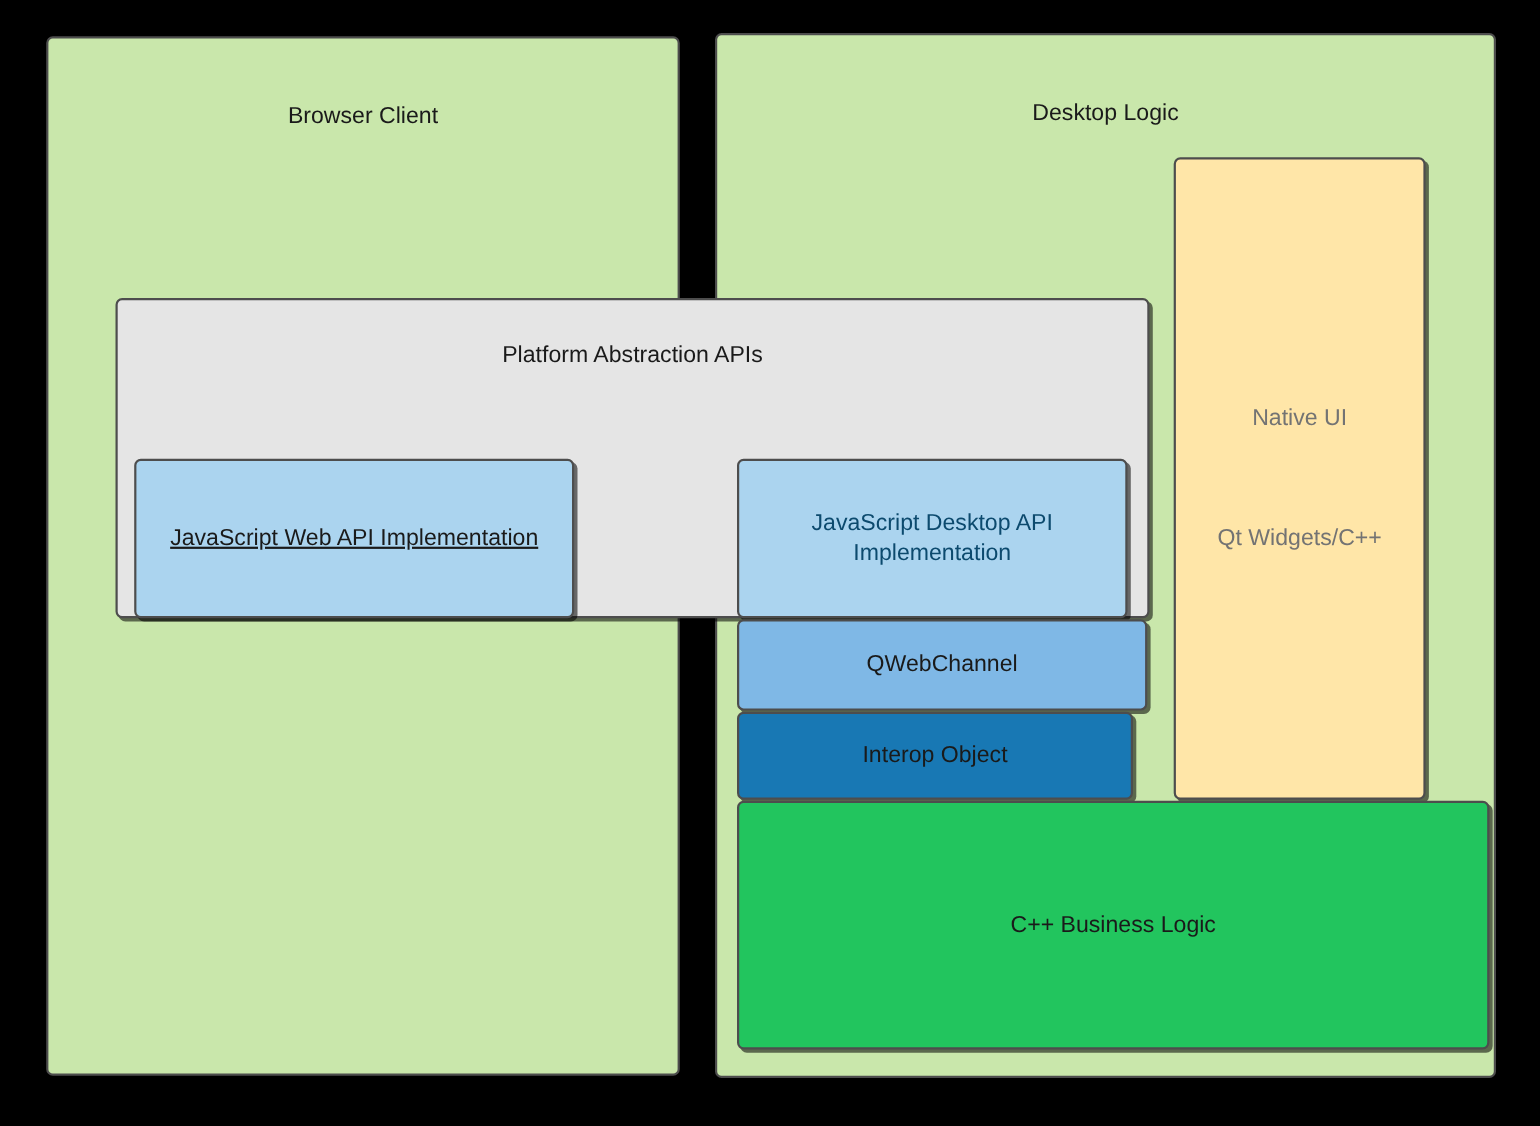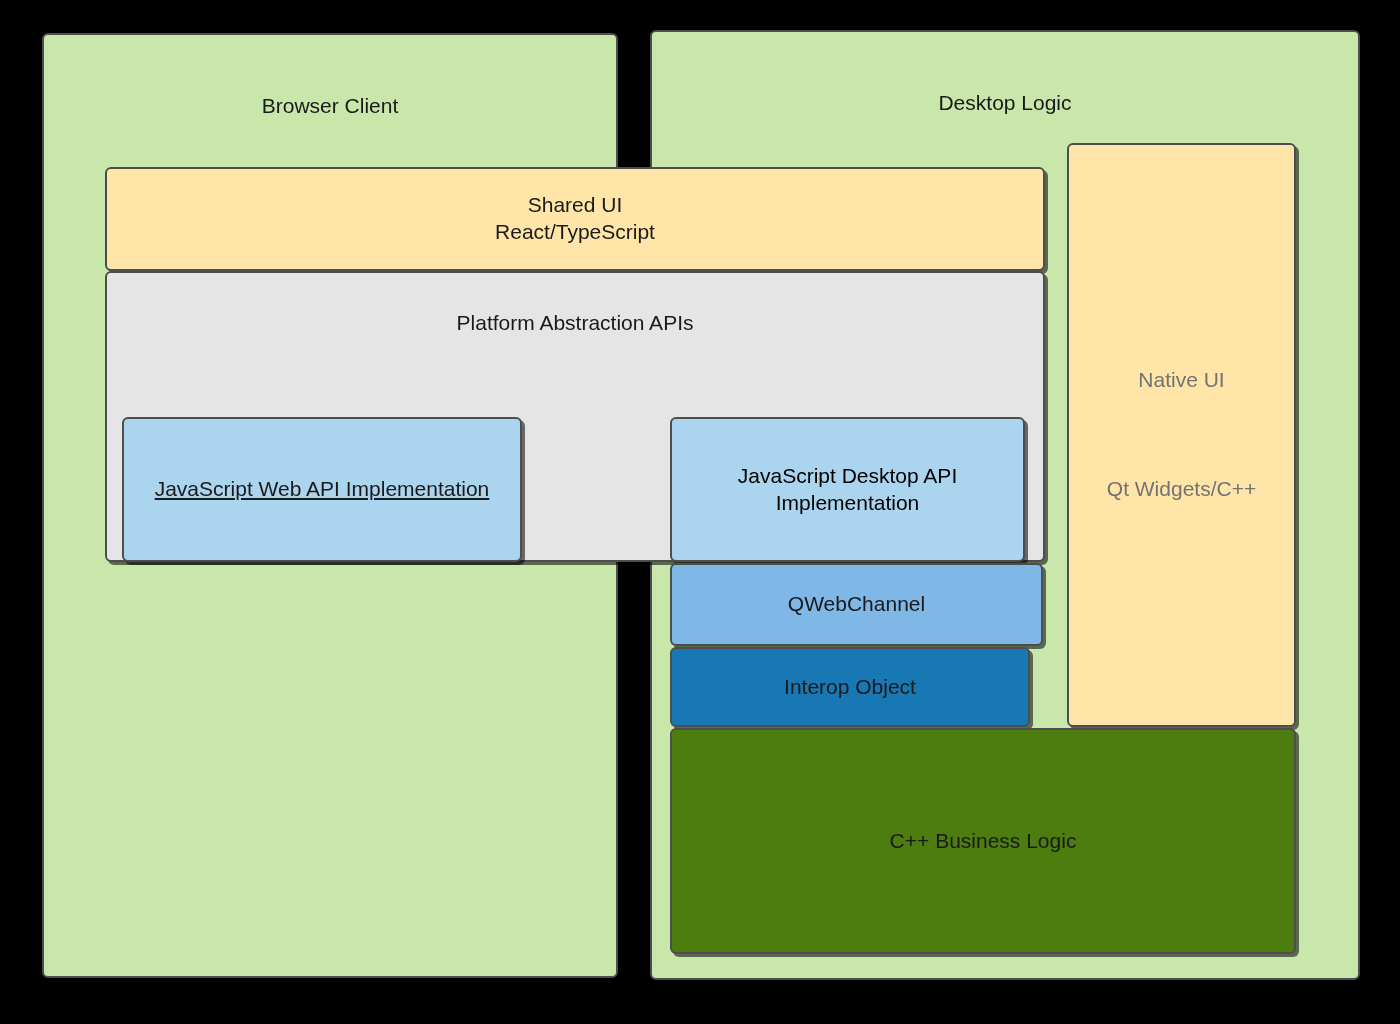--- a/index.html
+++ b/index.html
@@ -65,49 +65,45 @@
 <div id="canvas" style="background: rgb(0, 0, 0);">
 
   <div class="box container-panel" style="left: 42px; top: 33px; width: 576px; height: 945px; background: rgb(201, 231, 171); border-color: rgb(77, 77, 77);">
     <span class="label" style="color: rgb(26, 26, 26);">Browser Client</span>
   </div>
 
   <div class="box container-panel" style="left: 650px; top: 30px; width: 710px; height: 950px; background: rgb(201, 231, 171); border-color: rgb(77, 77, 77);">
     <span class="label" style="color: rgb(26, 26, 26);">Desktop Logic</span>
   </div>
 
-  <div class="box center-box" style="left: 105px; top: 167px; width: 940px; height: 104px; background: rgb(255, 230, 168); border-color: rgb(77, 77, 77);">
-    <span class="label" style="color: rgb(26, 26, 26);">Shared UI
-React/TypeScript</span>
-  </div>
 
   <div class="box toplabel-box" style="left: 105px; top: 271px; width: 940px; height: 291px; background: #e5e5e5; border-color: rgb(77, 77, 77);">
     <span class="label" style="margin-top: 37px; color: rgb(26, 26, 26);">Platform Abstraction APIs</span>
   </div>
 
   <div class="box center-box" style="left: 122px; top: 417px; width: 400px; height: 145px; background: rgb(171, 212, 239); border-color: rgb(77, 77, 77);">
     <span class="label" style="color: rgb(26, 26, 26); text-decoration: underline;">JavaScript Web API Implementation</span>
   </div>
 
   <div class="box center-box" style="left: 670px; top: 417px; width: 355px; height: 145px; background: rgb(171, 212, 239); border-color: rgb(77, 77, 77);">
-    <span class="label" style="color: #000000;">JavaScript Desktop API
+    <span class="label" style="color: #0c4a6e;">JavaScript Desktop API
 Implementation</span>
   </div>
 
   <div class="box center-box" style="left: 670px; top: 563px; width: 373px; height: 83px; background: rgb(127, 184, 230); border-color: rgb(77, 77, 77);">
     <span class="label" style="color: rgb(26, 26, 26);">QWebChannel</span>
   </div>
 
   <div class="box center-box" style="left: 670px; top: 647px; width: 360px; height: 80px; background: rgb(24, 120, 180); border-color: rgb(77, 77, 77);">
     <span class="label" style="color: rgb(26, 26, 26);">Interop Object</span>
   </div>
 
   <div class="box center-box gap-lines" style="left: 1067px; top: 143px; width: 229px; height: 584px; background: rgb(255, 230, 168); border-color: rgb(77, 77, 77);">
     <span class="label" style="color: #737373;">Native UI
 
 Qt Widgets/C++</span>
   </div>
 
-  <div class="box center-box" style="left: 670px; top: 728px; width: 626px; height: 226px; background: #4d7c0f; border-color: rgb(77, 77, 77);">
+  <div class="box center-box" style="left: 670px; top: 728px; width: 684px; height: 226px; background: #22c55e; border-color: rgb(77, 77, 77);">
     <span class="label" style="color: rgb(26, 26, 26);">C++ Business Logic</span>
   </div>
 
 </div>
 
 </body></html>

